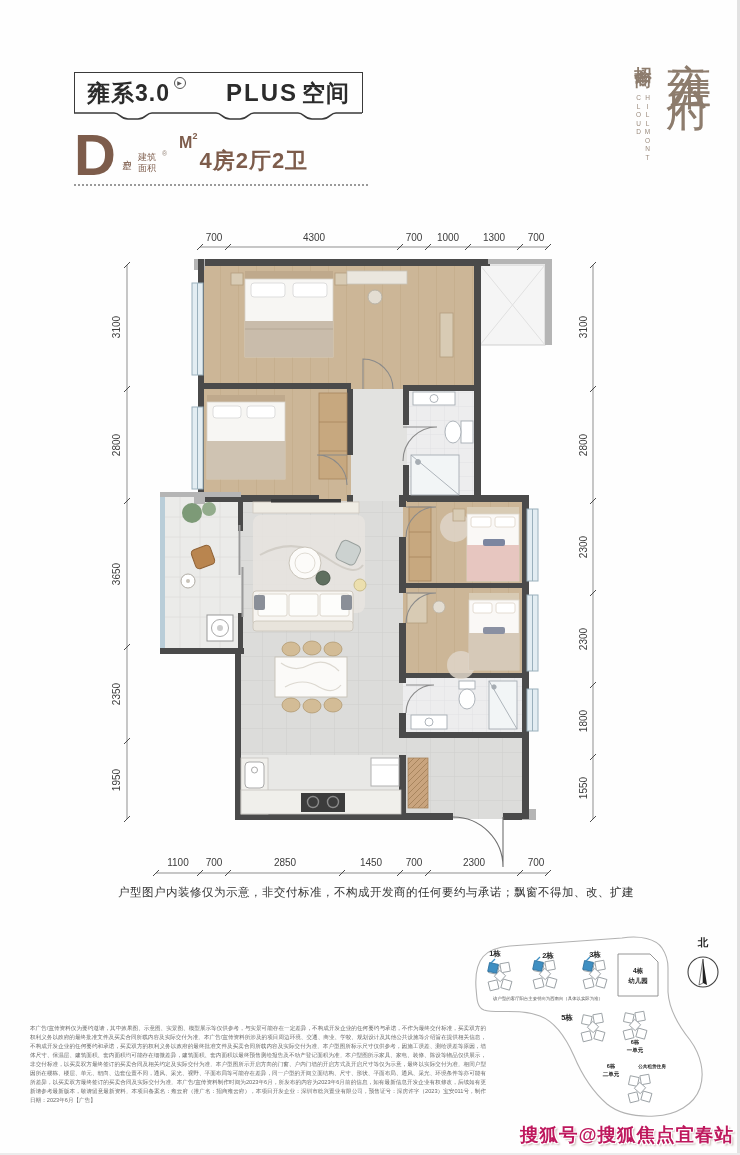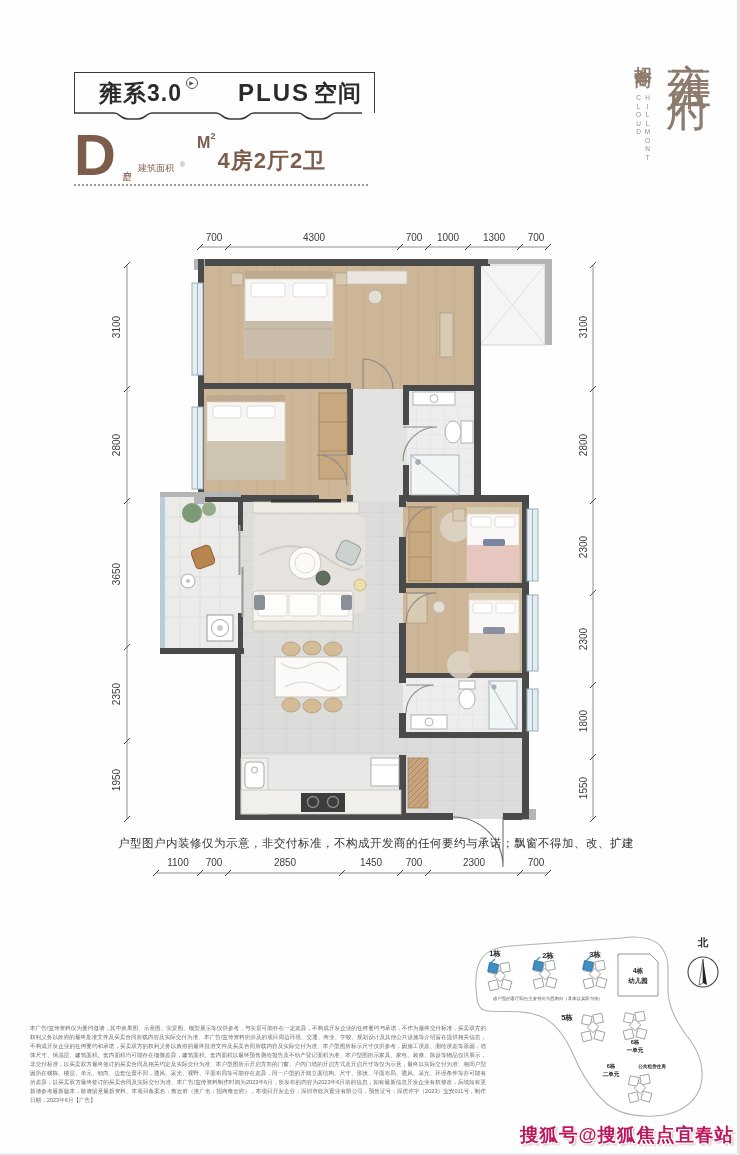--- a/index.html
+++ b/index.html
@@ -6,50 +6,50 @@
   body{
     width:740px;height:1155px;position:relative;background:#fefefe;
     font-family:"Liberation Sans","DejaVu Sans",sans-serif;overflow:hidden;
   }
   .abs{position:absolute;}
   
   .badge{
     left:74px;top:72px;width:287px;height:40px;
     border:1.5px solid #3a3a3a;border-bottom:none;
     display:flex;align-items:center;justify-content:center;gap:4px;
-    color:#2b2b2b;font-weight:700;font-size:23px;letter-spacing:1px;padding-left:12px;
+    color:#2b2b2b;font-weight:700;font-size:23px;letter-spacing:1px;
   }
   .badge .plus{font-weight:800;letter-spacing:2px;font-size:24px;margin-left:36px;}
   .badge .regmark{
     width:10px;height:10px;border:1px solid #555;border-radius:50%;
     font-size:6px;line-height:10px;text-align:center;color:#555;
     align-self:flex-start;margin-top:4px;font-weight:400;
   }
   .badge-bottom{left:74px;top:112px;width:290px;height:10px;}
   
   .unit-row{left:74px;top:118px;height:62px;display:flex;align-items:flex-end;color:#7d5c4b;}
   .unit-letter{font-size:58px;font-weight:700;line-height:0.88;letter-spacing:-2px;}
   .unit-labels{display:flex;align-items:flex-start;margin:0 10px 6px 6px;gap:5px;}
   .vcjk{writing-mode:vertical-rl;text-orientation:upright;font-size:9px;letter-spacing:2px;color:#7d5c4b;}
-  .stack2{display:flex;flex-direction:row;font-size:9px;line-height:11px;color:#7d5c4b;}
+  .stack2{display:flex;flex-direction:column;font-size:9px;line-height:11px;color:#7d5c4b;}
   .tiny-reg{font-size:7px;color:#9a8a7e;margin:-2px 0 0 1px;}
   .area-num{font-size:52px;font-weight:700;line-height:0.85;letter-spacing:1px;}
   .area-unit{font-size:16px;font-weight:700;margin:0 2px 28px 2px;display:flex;align-items:flex-start;}
   .area-unit sup{font-size:9px;margin-top:-3px;}
   .layout-txt{font-size:22px;font-weight:700;margin:0 3px 4px 0;letter-spacing:1px;}
   .dotted-sep{left:74px;top:184px;width:294px;height:0;border-bottom:2px dotted #9a9a9a;}
   
   .brand{left:628px;top:26px;width:104px;height:195px;display:flex;flex-direction:row;gap:6px;color:#8d7c6d;}
   .brand-left{display:flex;flex-direction:column;align-items:center;gap:6px;padding-top:26px;width:30px;}
   .brand-company{writing-mode:vertical-rl;text-orientation:upright;font-size:17px;font-weight:700;letter-spacing:5px;color:#8d7c6d;}
   .brand-en{display:flex;gap:2px;}
   .brand-en span{writing-mode:vertical-rl;text-orientation:upright;font-size:6.5px;letter-spacing:1.5px;color:#9a8a7c;}
   .brand-project{writing-mode:vertical-rl;font-size:46px;font-weight:500;letter-spacing:10px;color:#8d7c6d;line-height:1.1;}
   
-  .plan-disclaimer{left:0;right:0;top:836px;text-align:center;font-size:11.5px;color:#333;letter-spacing:0.5px;margin-left:12px;}
+  .plan-disclaimer{left:0;right:0;top:885px;text-align:center;font-size:11.5px;color:#333;letter-spacing:0.5px;margin-left:12px;}
   
   .legal{left:30px;top:1024px;width:456px;font-size:5.6px;line-height:1.6;color:#6a6a6a;text-align:justify;}
   
   .watermark{
     right:6px;top:1122px;font-size:18.5px;font-weight:700;color:#be185d;letter-spacing:1px;
     text-shadow:-1px -1px 0 #fff,1px -1px 0 #fff,-1px 1px 0 #fff,1px 1px 0 #fff,2px 2px 2px rgba(90,30,20,.35);
   }
   .edge-right{right:0;top:0;width:3px;height:1155px;background:#e2e2e2;}
   .edge-bottom{left:0;bottom:0;width:740px;height:2px;background:#ececec;}
   svg text{font-family:"Liberation Sans","DejaVu Sans",sans-serif;}

